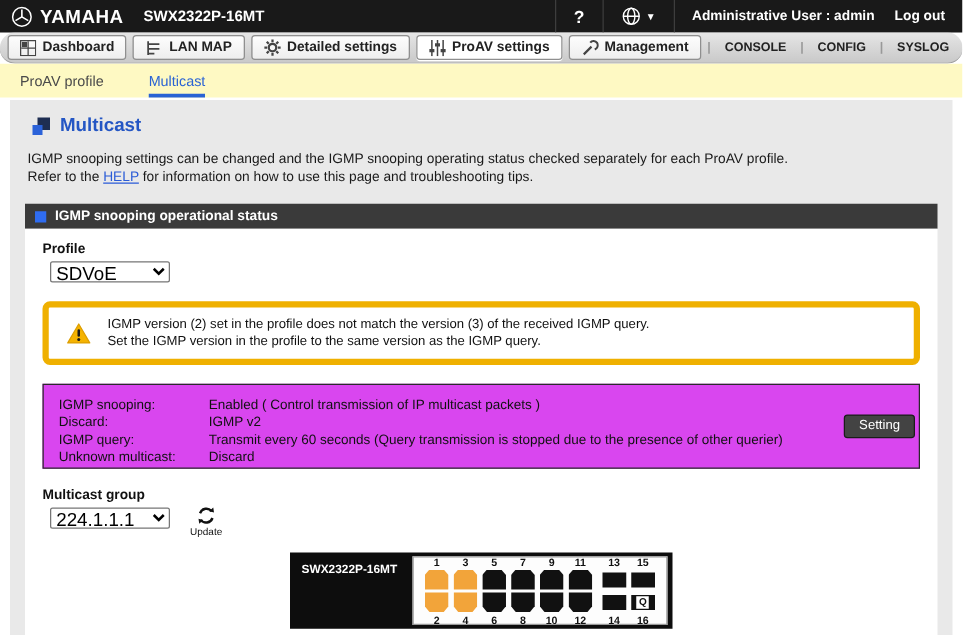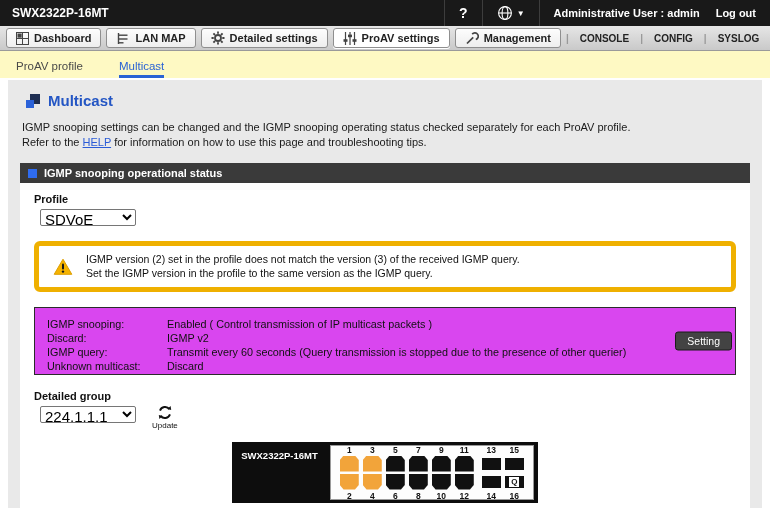--- a/index.html
+++ b/index.html
@@ -13,21 +13,21 @@
   .brand-name { font-weight:bold; font-size:15px; letter-spacing:.4px; }
   .model { font-weight:bold; font-size:12px; margin-left:12px; }
   .topbar-right { margin-left:auto; display:flex; align-items:center; height:100%; }
   .tb-sep { width:1px; height:100%; background:#3d3d3d; }
   .tb-item { padding:0 14px; font-size:11px; font-weight:bold; display:flex; align-items:center; gap:4px; height:100%; cursor:pointer; }
   .help-q { font-size:14px; font-weight:bold; }
   .caret { font-size:8px; }
 
   
   .tabbar { height:25px; background:linear-gradient(#e6e6e6,#c9c9c9); border-bottom:1px solid #9a9a9a;
-            display:flex; align-items:center; padding:0 6px; flex-shrink:0; }
+            display:flex; align-items:center; padding:0 6px; flex-shrink:0;border-radius:12px; }
   .tab { display:flex; align-items:center; gap:5px; background:linear-gradient(#fdfdfd,#eeeeee);
          border:1px solid #8f8f8f; border-radius:3px; padding:2px 9px; font-size:11px; font-weight:bold;
          color:#222; margin-right:5px; height:20px; cursor:pointer; white-space:nowrap; }
   .tab.active { background:#fff; box-shadow:0 1px 0 #fff; }
   .ticon { display:flex; align-items:center; }
   .tablinks { margin-left:auto; display:flex; align-items:center; font-size:10px; color:#222; font-weight:bold; }
   .tablink { padding:0 11px; cursor:pointer; }
   .tl-sep { color:#999; }
 
   
@@ -82,20 +82,29 @@
   .port.report { background:#f2a43a; }
   .port-col.flat .port { height:12px; margin:3px 0; }
   .flat-port { display:flex; align-items:center; justify-content:center; }
   .qbadge { width:10px; height:10px; background:#fff; color:#111; font-size:8px; font-weight:bold;
             display:flex; align-items:center; justify-content:center; line-height:10px; }
 </style>
 </head>
 <body>
 
 <div class="topbar">
+  <div class="brand">
+    <span style="display:flex;">
+      <svg width="17" height="17" viewBox="0 0 17 17">
+          <circle cx="8.5" cy="8.5" r="7.4" fill="none" stroke="#fff" stroke-width="1.2"></circle>
+          <path d="M8.5 8.5V2.6 M8.5 8.5 L3.4 11.5 M8.5 8.5 L13.6 11.5" stroke="#fff" stroke-width="1.3" fill="none"></path>
+        </svg>
+    </span>
+    <span class="brand-name">YAMAHA</span>
+  </div>
   <span class="model">SWX2322P-16MT</span>
   <div class="topbar-right">
     <div class="tb-sep"></div>
     <div class="tb-item help-q">?</div>
     <div class="tb-sep"></div>
     <div class="tb-item">
       <span style="display:flex;">
         <svg width="16" height="16" viewBox="0 0 16 16">
             <g stroke="#fff" stroke-width="1.1" fill="none">
               <circle cx="8" cy="8" r="6.4"></circle>
@@ -244,21 +253,21 @@
         <span>Transmit every 60 seconds (Query transmission is stopped due to the presence of other querier)</span>
       </div>
       <div class="status-row">
         <span class="status-label">Unknown multicast:</span>
         <span>Discard</span>
       </div>
       <button class="setting-btn">Setting</button>
     </div>
 
     <div class="mg-block">
-      <div class="field-label">Detailed group</div>
+      <div class="field-label">Multicast group</div>
       <div class="mg-row">
         <select class="gui-select">
           <option>224.1.1.1</option>
         </select>
         <div class="update-wrap">
           <span style="display:flex;">
             <svg width="16" height="15" viewBox="0 0 16 15">
                 <g stroke="#111" stroke-width="1.9" fill="none">
                   <path d="M3 5.6a5.4 5.4 0 0 1 9.4-1.5"></path>
                   <path d="M13 9.4a5.4 5.4 0 0 1-9.4 1.5"></path>

